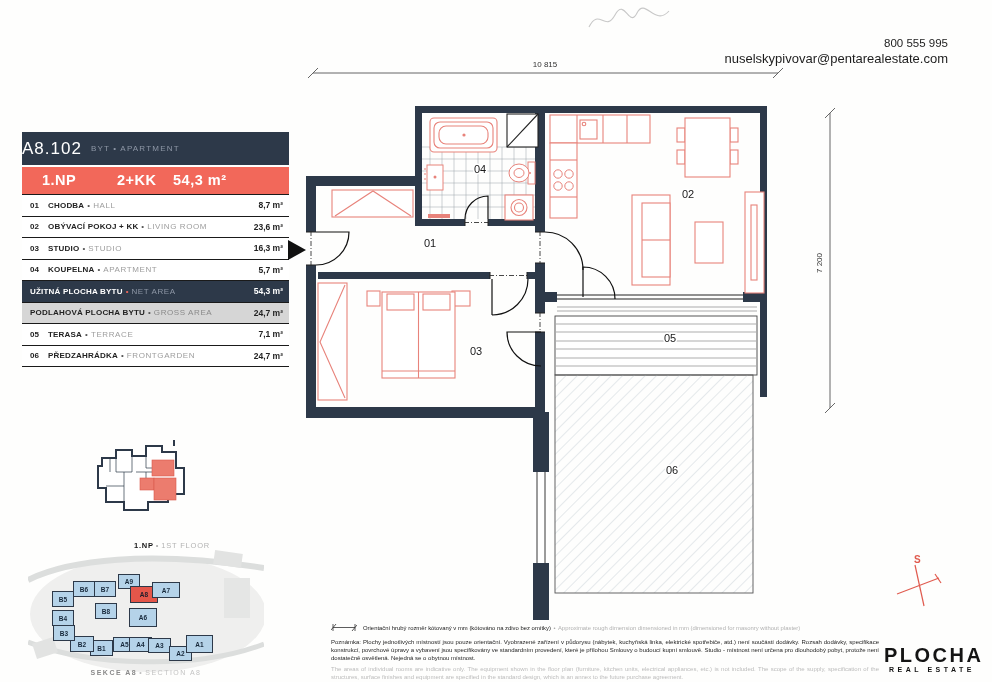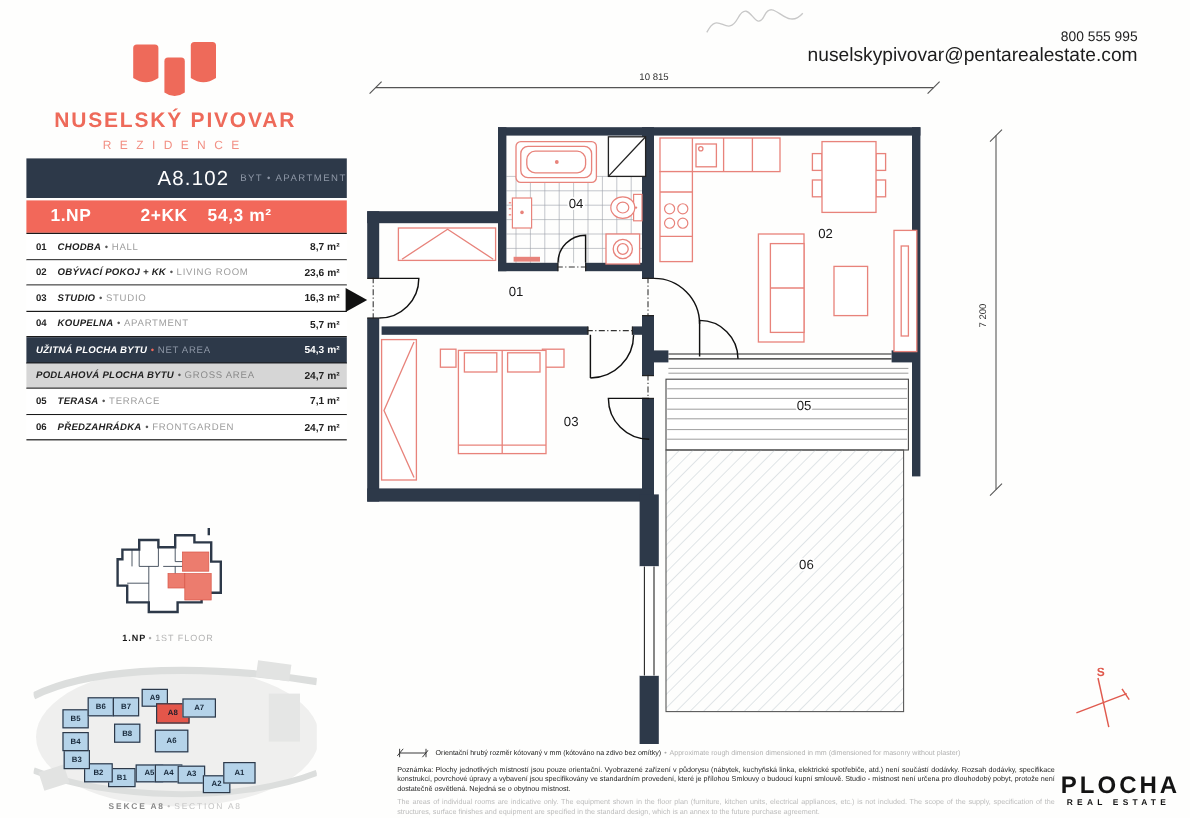--- a/index.html
+++ b/index.html
@@ -5,52 +5,52 @@
   html,body{margin:0;padding:0;background:#e9e9e9;}
   .page{position:relative;width:992px;height:682px;background:#fefefd;overflow:hidden;
         font-family:"Liberation Sans", sans-serif;color:#222;}
   
   .logo-block{position:absolute;left:30px;top:34px;width:232px;text-align:center;}
   .logo-glyph{display:block;margin:0 auto 4px auto;}
   .brand-name{font-size:17.5px;font-weight:bold;color:#ee6a5a;letter-spacing:1.5px;}
   .brand-sub{font-size:10px;color:#f29084;letter-spacing:7px;margin-top:5px;}
   
   .unit-header{position:absolute;left:22px;top:132px;width:267px;height:33px;background:#2d3949;
-    display:flex;align-items:center;justify-content:flex-end;gap:9px;}
+    display:flex;align-items:center;justify-content:flex-start;gap:9px;}
   .unit-code{color:#fff;font-size:17px;letter-spacing:1px;}
   .unit-type{color:#8e97a6;font-size:8px;letter-spacing:1.2px;}
   .unit-bar{position:absolute;left:22px;top:167px;width:267px;height:27px;background:#f2685a;color:#fff;}
   .unit-bar span{position:absolute;top:5px;font-size:14.5px;font-weight:600;letter-spacing:.5px;}
   .ub-floor{left:20px;} .ub-layout{left:95px;} .ub-area{left:151px;}
   
   .rooms-table{position:absolute;left:22px;top:194px;width:267px;border-top:1px solid #1a1a1a;}
   .trow{display:flex;align-items:center;height:20.5px;border-bottom:1px solid #1a1a1a;font-size:8px;background:#fff;}
   .tnum{width:18px;padding-left:8px;font-weight:bold;}
-  .tcz{font-weight:bold;letter-spacing:.2px;font-style:italic;}
+  .tcz{font-weight:bold;letter-spacing:.2px;}
   .tsep{margin:0 3px;color:#555;}
   .ten{color:#9d9d9d;letter-spacing:.6px;}
   .tarea{margin-left:auto;padding-right:6px;font-weight:bold;font-size:8.5px;}
   .trow.total{padding-left:8px;}
   .trow.total .tcz{padding-left:0;}
   .trow.navy{background:#2d3949;color:#fff;}
   .trow.navy .ten{color:#8e97a6;text-align:center;} .trow.navy .tsep{color:#f2685a;}
   .trow.gray{background:#d6d6d6;}
   .trow.gray .ten{color:#8a8a8a;}
   
-  .contact{position:absolute;right:44px;top:24px;text-align:right;line-height:15px;}
+  .contact{position:absolute;right:44px;top:36px;text-align:right;line-height:15px;}
   .c-phone{font-size:11.5px;color:#1d1d1d;}
-  .c-email{font-size:16px;color:#1d1d1d;margin-left:22px;}
+  .c-email{font-size:13px;color:#1d1d1d;margin-left:22px;}
   .c-web{font-size:10.5px;color:#ef9184;}
   
   .plan-svg{position:absolute;left:280px;top:50px;}
   .scribble{position:absolute;left:585px;top:5px;}
   .compass{position:absolute;left:888px;top:548px;}
   
   .miniplan{position:absolute;left:88px;top:438px;}
-  .mini-caption{position:absolute;left:70px;top:527px;width:140px;text-align:center;font-size:7.5px;letter-spacing:.8px;}
+  .mini-caption{position:absolute;left:70px;top:541px;width:140px;text-align:right;font-size:7.5px;letter-spacing:.8px;}
   .mini-caption .cz{font-weight:bold;color:#161616;}
   .mini-caption .dot{color:#aaa;margin:0 2px;}
   .mini-caption .en{color:#b3b3b3;}
   
   .sitemap{position:absolute;left:28px;top:542px;width:236px;height:140px;}
   .sitemap svg{position:absolute;left:0;top:0;}
   .bldg{position:absolute;background:#b5d3e9;border:1px solid #2d3949;color:#17283a;
         font-size:6.5px;font-weight:bold;display:flex;align-items:center;justify-content:center;}
   .bldg.hl{background:#e4564a;color:#1d1d2b;}
   .map-caption{position:absolute;left:0;top:127px;width:100%;text-align:center;font-size:7px;letter-spacing:1.5px;}
@@ -68,29 +68,20 @@
   
   .penta{position:absolute;left:884px;top:645px;width:96px;text-align:center;}
   .penta-name{font-size:20px;font-weight:900;letter-spacing:2.5px;color:#141414;line-height:20px;}
   .penta-sub{font-size:7px;font-weight:bold;letter-spacing:3.5px;color:#141414;margin-top:1px;}
 </style>
 </head>
 <body>
 
 <div class="page">
 
-  <div class="logo-block">
-    <svg class="logo-glyph" width="84" height="52" viewBox="0 0 84 52">
-      <path d="M7 6 q0-3 3-3 h15 q3 0 3 3 v25 q-10.5 7 -21 0 z" fill="#ee6a5a"></path>
-      <path d="M33 17 q0-3 3-3 h11 q3 0 3 3 v26 q-8.5 6 -17 0 z" fill="#ee6a5a"></path>
-      <path d="M55 4 q0-3 3-3 h15 q3 0 3 3 v27 q-10.5 7 -21 0 z" fill="#ee6a5a"></path>
-    </svg>
-    <div class="brand-name">NUSELSKÝ PIVOVAR</div>
-    <div class="brand-sub">REZIDENCE</div>
-  </div>
 
   <div class="unit-header">
     <span class="unit-code">A8.102</span>
     <span class="unit-type"><span>BYT</span> <span>•</span> <span>APARTMENT</span></span>
   </div>
   <div class="unit-bar">
     <span class="ub-floor">1.NP</span>
     <span class="ub-layout">2+KK</span>
     <span class="ub-area">54,3 m²</span>
   </div>

